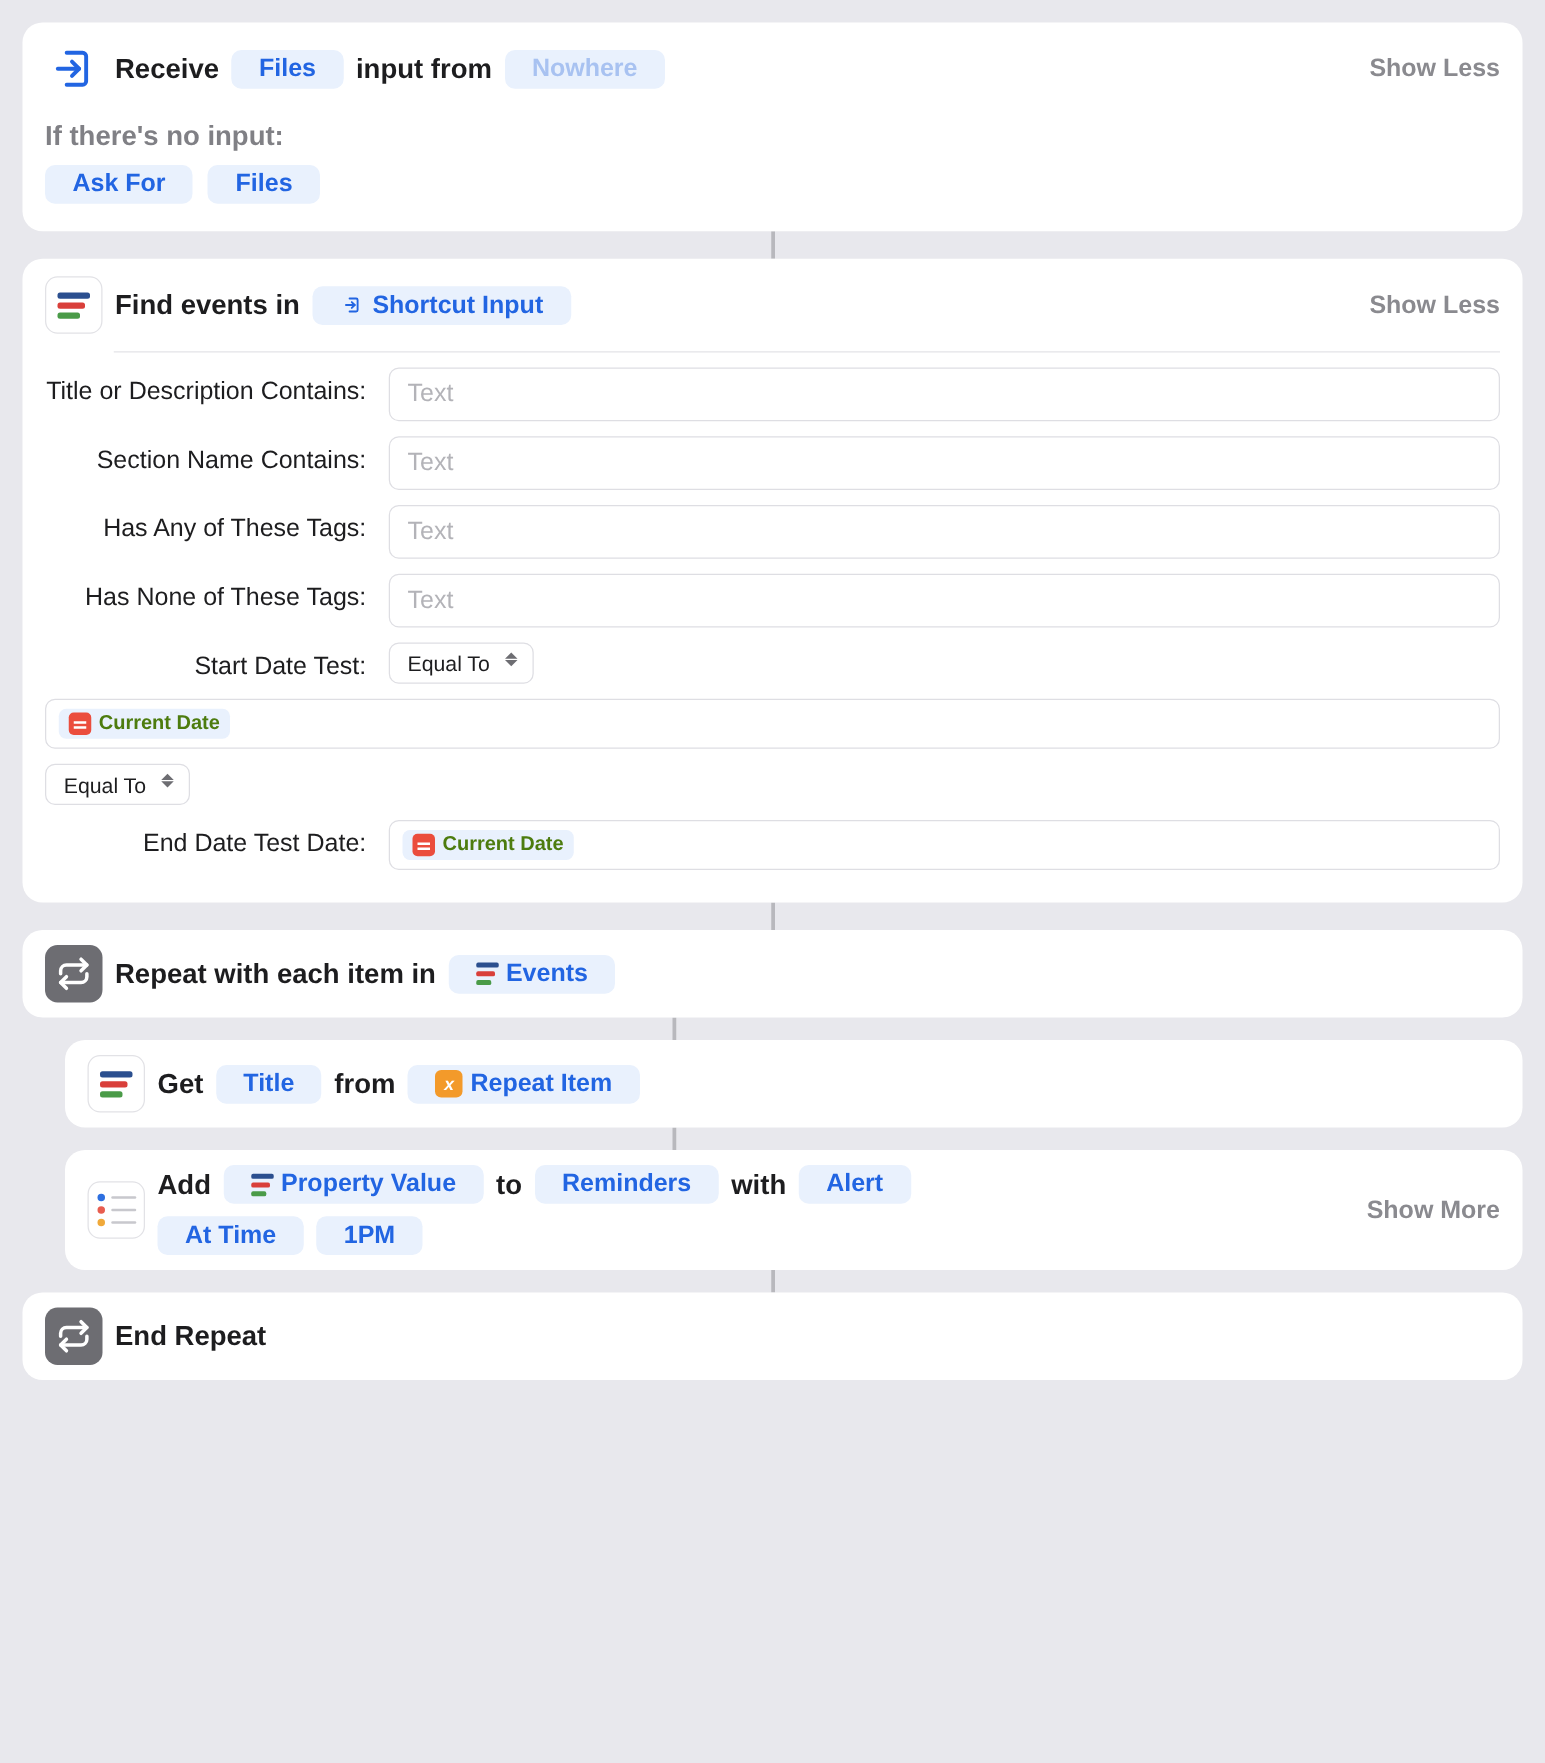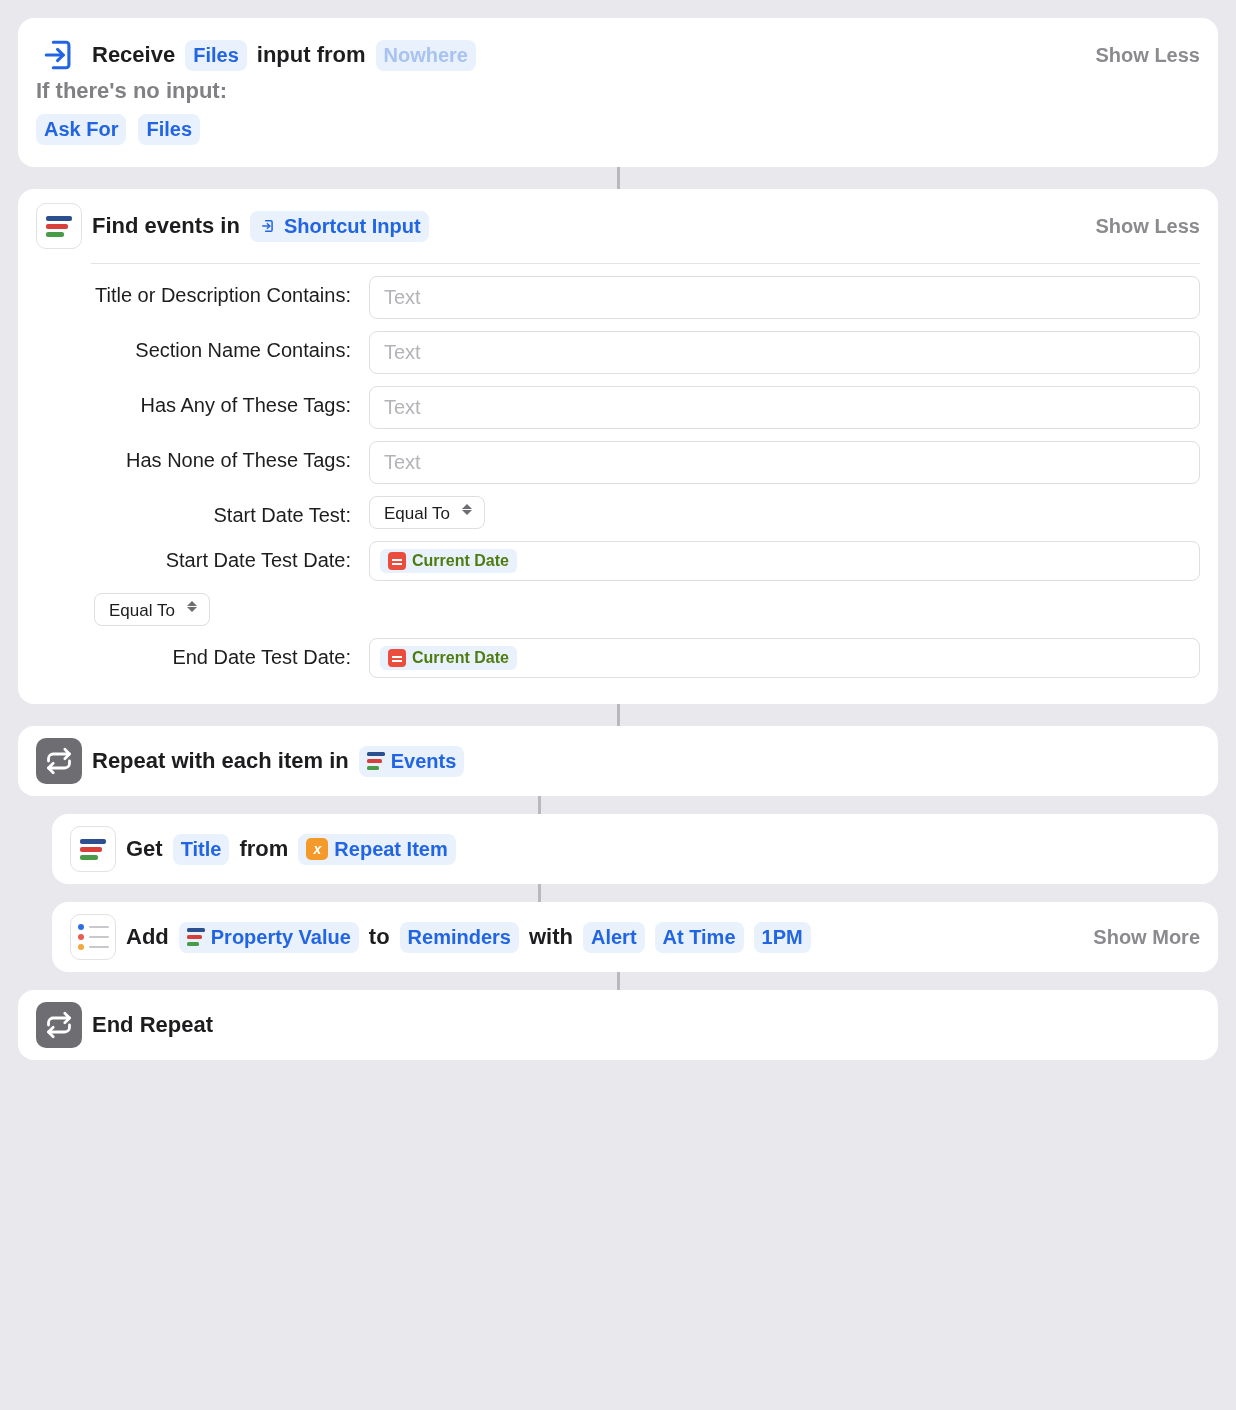--- a/index.html
+++ b/index.html
@@ -53,31 +53,32 @@
   font-size: 20px;
   cursor: pointer;
 }
 .token {
   display: inline-flex;
   align-items: center;
   gap: 6px;
   background: #e9f1fd;
   color: #2265e2;
   border-radius: 8px;
-  padding: 4px 8px;
+  padding: 4px 22px;
   font-weight: 700;
   font-size: 20px;
   cursor: pointer;
 }
 .token.faded { color: #a8c2f1; }
 .token .tok-icon { display:inline-flex; }
 .subhead {
   color: #808085;
   font-weight: 700;
   font-size: 22px;
+  margin-top: 18px;
   margin-bottom: 10px;
 }
 .token-row { display:flex; gap:12px; margin-bottom: 8px;}
 .hr {
   height: 1px;
   background: #e3e3e7;
   margin: 14px 0 10px 0;
 }
 .opt-row-chk {
   display: flex;
@@ -87,21 +88,20 @@
   gap: 14px;
 }
 .chk {
   width: 26px;
   height: 26px;
   border: 1px solid #d0d0d5;
   border-radius: 6px;
   background: #fff;
 }
 .params-area {
-  margin-left: 58px;
 }
 .param-row {
   display: flex;
   align-items: flex-start;
   gap: 18px;
   margin: 12px 0;
 }
 .param-label {
   width: 257px;
   min-width: 257px;
@@ -299,21 +299,20 @@
         <span class="select-btn">
           <span>Equal To</span>
           <span class="caret-updown">
               <span class="up"></span>
               <span class="dn"></span>
             </span>
         </span>
       </div>
     </div>
     <div class="param-row">
-      <div class="param-label">Start Date Test Date:</div>
       <div class="param-control">
         <div class="tag-input">
           <span class="tag-chip">
             <span class="cal-icon"></span>
             <span>Current Date</span>
           </span>
         </div>
       </div>
     </div>
     <div class="param-row">

